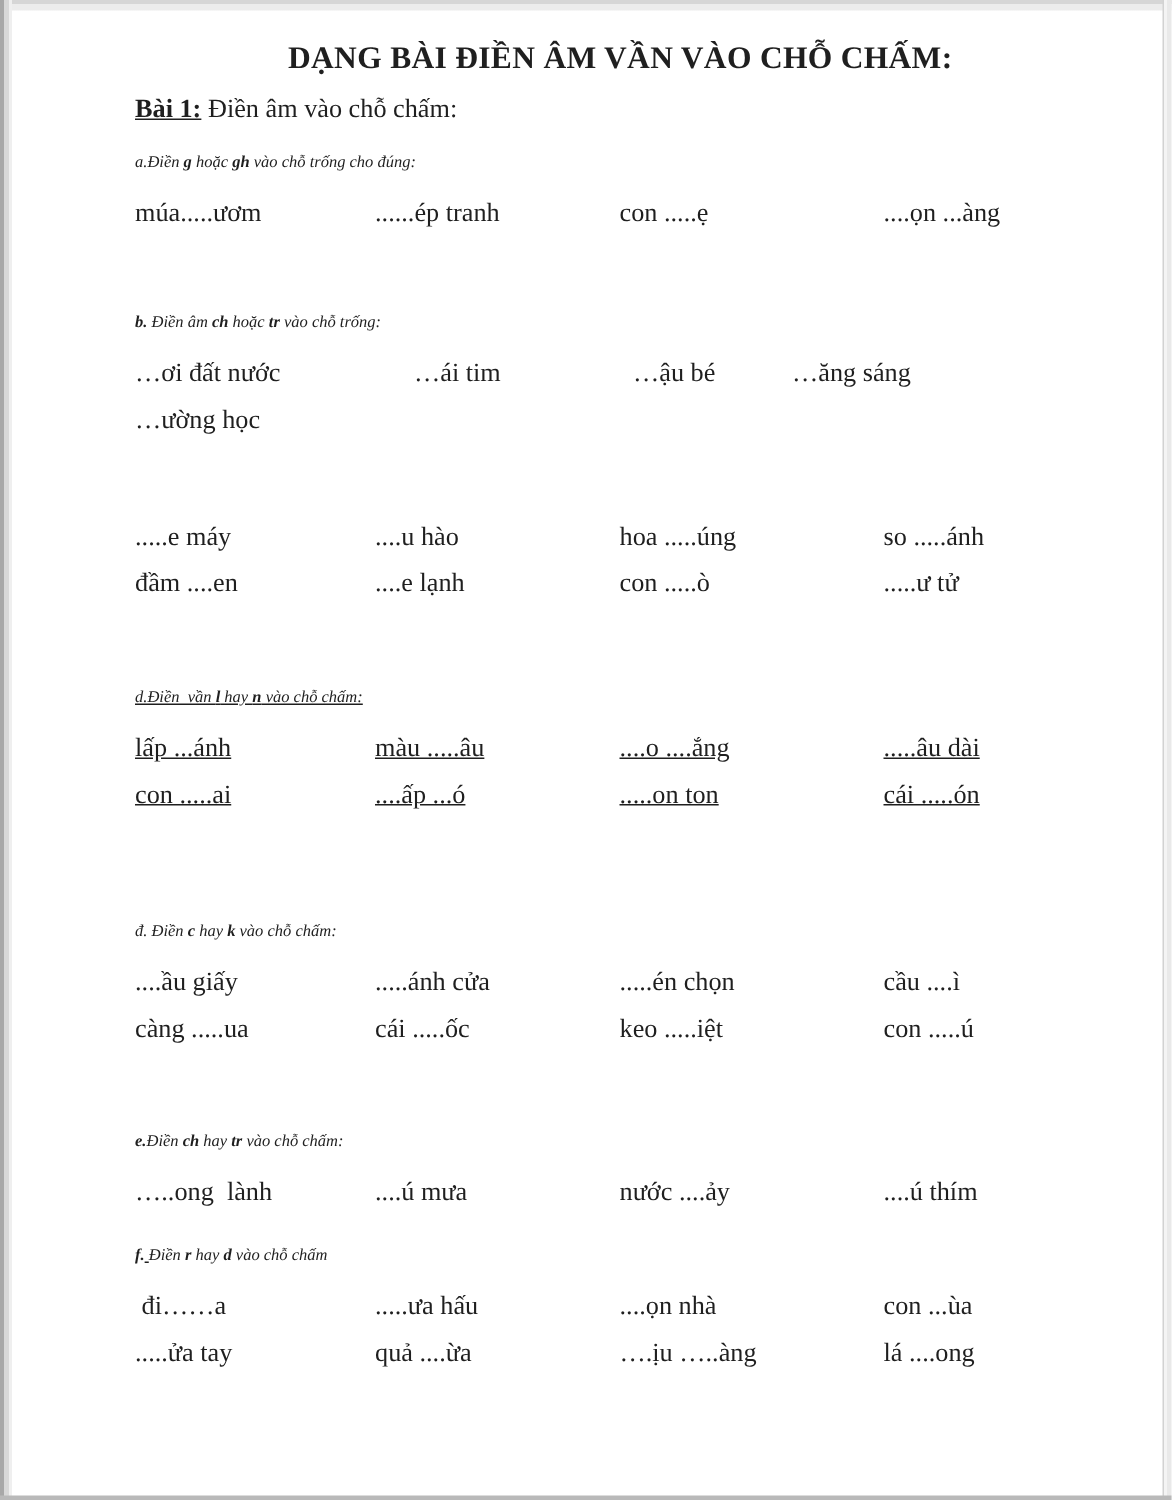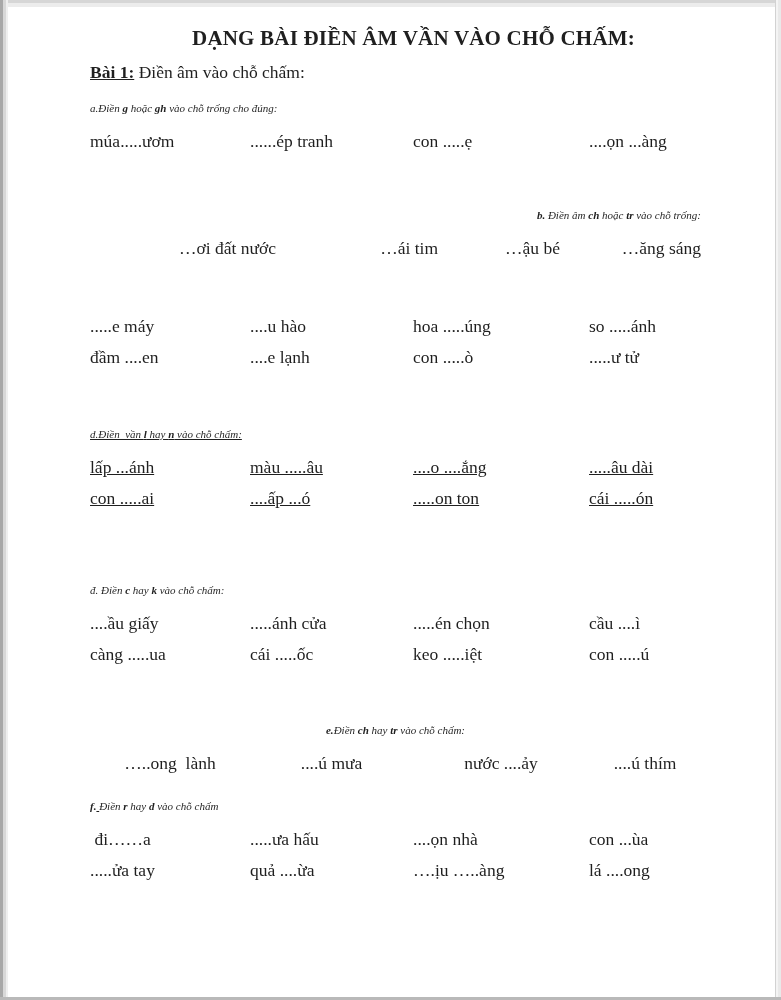--- a/index.html
+++ b/index.html
@@ -47,30 +47,30 @@
   }
   .sec-heading .bi { font-weight: bold; }
   .sec-heading .ul { text-decoration: underline; }
 
   .row {
     display: grid;
     grid-template-columns: 160px 163px 176px auto;
     line-height: 31px;
     font-size: 17.5px;
   }
-  .grid-b { grid-template-columns: 186px 146px 106px auto; gap: 16px; }
+  .grid-b { grid-template-columns: 186px 146px 106px auto; }
   .cell { white-space: pre-wrap; }
 
   
   .sec-0 { margin-top: 13px; }
-  .sec-1 { margin-top: 47px; text-align: right; }
+  .sec-1 { margin-top: 47px; }
   .sec-2 { margin-top: 47px; }
   .sec-3 { margin-top: 50px; text-decoration: underline; }
   .sec-4 { margin-top: 65px; }
-  .sec-5 { margin-top: 49px; text-align: center; }
+  .sec-5 { margin-top: 49px; }
   .sec-6 { margin-top: 16px; }
 </style>
 </head>
 <body>
 
 <div class="scan-edge edge-left"></div>
 <div class="scan-edge edge-top"></div>
 <div class="scan-edge edge-right"></div>
 <div class="scan-edge edge-bottom"></div>
 
@@ -91,20 +91,21 @@
       </div>
       <div class="section sec-1">
         <p class="sec-heading"><span class="bi">b. </span><span>Điền âm </span><span class="bi">ch</span><span> hoặc </span><span class="bi">tr</span><span> vào chỗ trống:</span></p>
         <div class="row grid-b">
           <span class="cell">…ơi đất nước</span>
           <span class="cell">…ái tim</span>
           <span class="cell">…ậu bé</span>
           <span class="cell">…ăng sáng</span>
         </div>
         <div class="row grid-b">
+          <span class="cell">…ường học</span>
           <span class="cell"></span>
           <span class="cell"></span>
           <span class="cell"></span>
         </div>
       </div>
       <div class="section sec-2">
         <div class="row">
           <span class="cell">.....e máy</span>
           <span class="cell">....u hào</span>
           <span class="cell">hoa .....úng</span>

